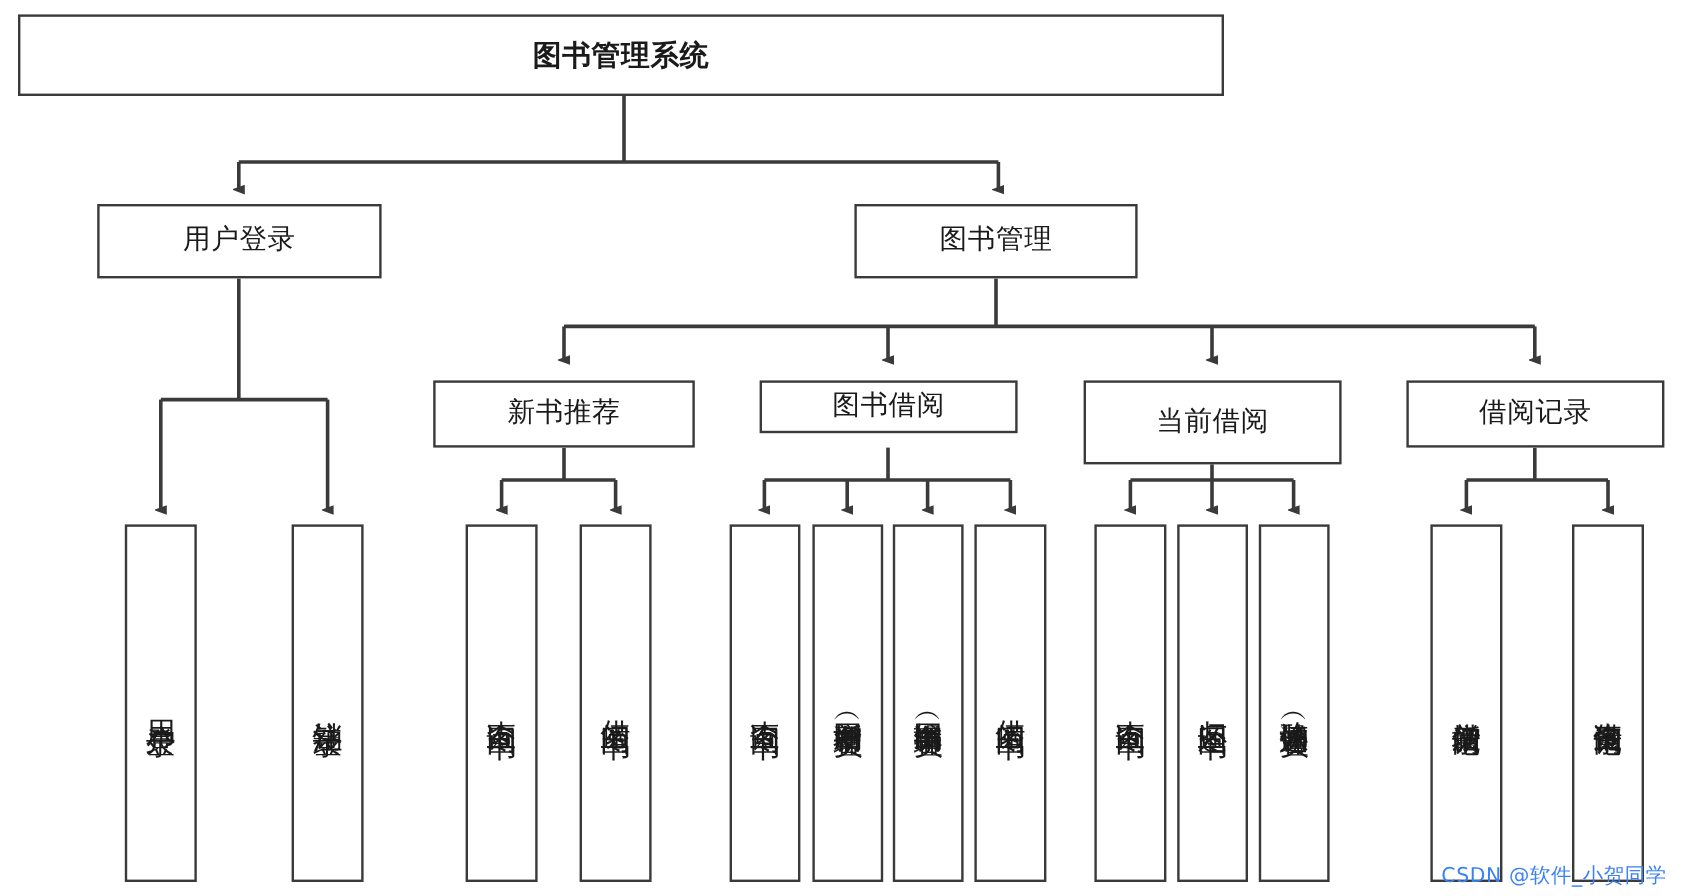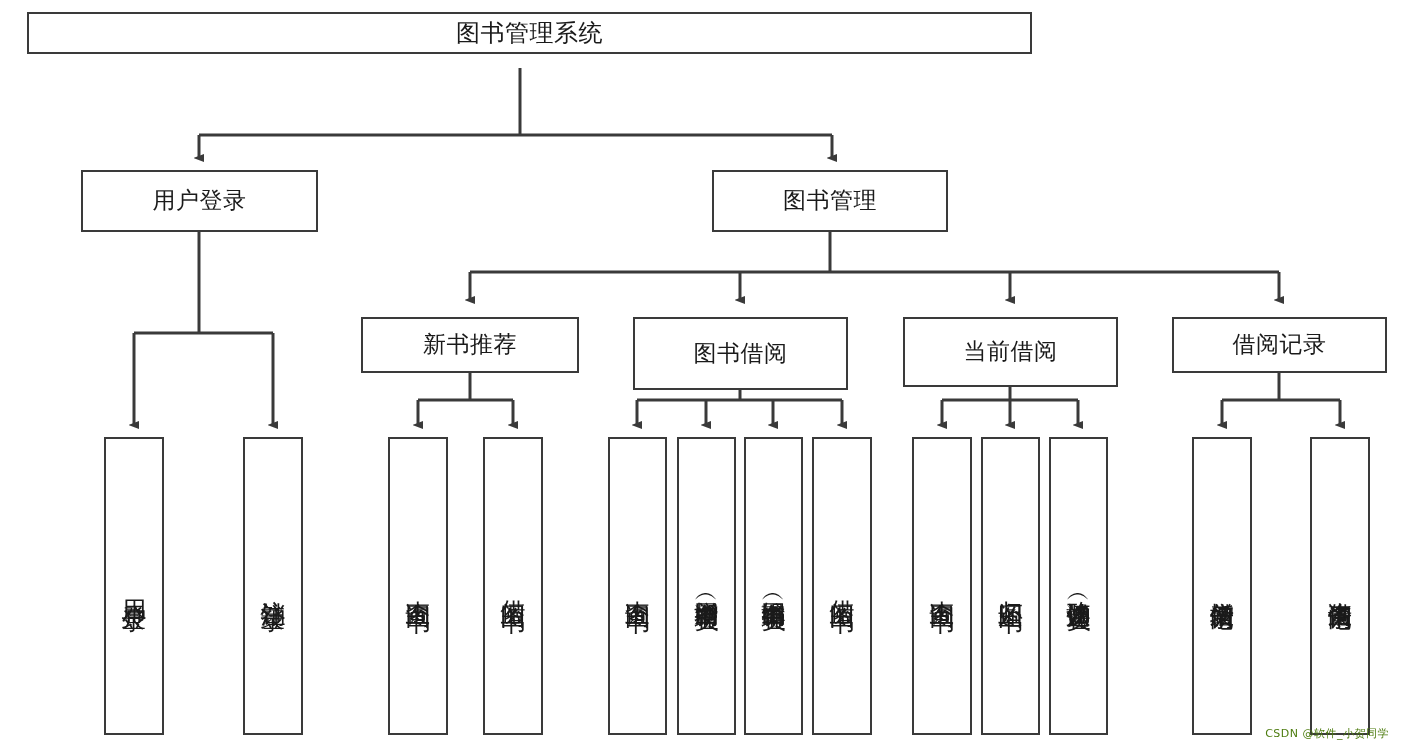--- a/index.html
+++ b/index.html
@@ -65,22 +65,22 @@
     white-space: nowrap;
   }
   .node.v.tall .node-label {
     font-size: 24px;
     letter-spacing: 1px;
   }
   .watermark {
     position: absolute;
     right: 16px;
     bottom: 6px;
-    font-size: 11px;
-    color: #4d7c0f;
+    font-size: 17px;
+    color: #3b82f6;
     white-space: nowrap;
     letter-spacing: 0.5px;
   }
 </style>
 </head>
 <body>
 
 <div id="diagram">
 
   <svg class="edges" viewBox="0 0 1405 747" xmlns="http://www.w3.org/2000/svg">
@@ -126,35 +126,35 @@
       <path d="M1010,400 L1010,425" marker-end="url(#arrow)"></path>
       <path d="M1078,400 L1078,425" marker-end="url(#arrow)"></path>
 
       <path d="M1279,373 L1279,400"></path>
       <path d="M1222,400 L1340,400"></path>
       <path d="M1222,400 L1222,425" marker-end="url(#arrow)"></path>
       <path d="M1340,400 L1340,425" marker-end="url(#arrow)"></path>
     </g>
   </svg>
 
-  <div class="node h root" style="left:27px; top:12px; width:1005px; height:42px;">
+  <div class="node h root" style="left:15px; top:12px; width:1005px; height:68px;font-weight:bold;">
     <span class="node-label">图书管理系统</span>
   </div>
 
   <div class="node h" style="left:81px; top:170px; width:237px; height:62px;">
     <span class="node-label">用户登录</span>
   </div>
   <div class="node h" style="left:361px; top:317px; width:218px; height:56px;">
     <span class="node-label">新书推荐</span>
   </div>
 
   <div class="node h" style="left:712px; top:170px; width:236px; height:62px;">
     <span class="node-label">图书管理</span>
   </div>
-  <div class="node h" style="left:633px; top:317px; width:215px; height:73px;">
+  <div class="node h" style="left:633px; top:317px; width:215px; height:44px;">
     <span class="node-label">图书借阅</span>
   </div>
   <div class="node h" style="left:903px; top:317px; width:215px; height:70px;">
     <span class="node-label">当前借阅</span>
   </div>
   <div class="node h" style="left:1172px; top:317px; width:215px; height:56px;align-items:center;">
     <span class="node-label">借阅记录</span>
   </div>
 
   <div class="node v" style="left:104px; top:437px; width:60px; height:298px;">

